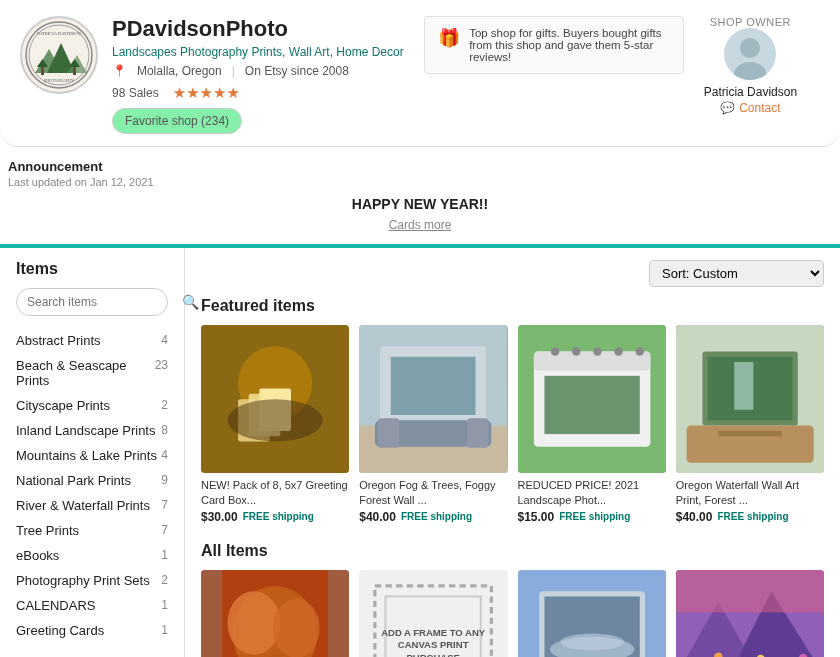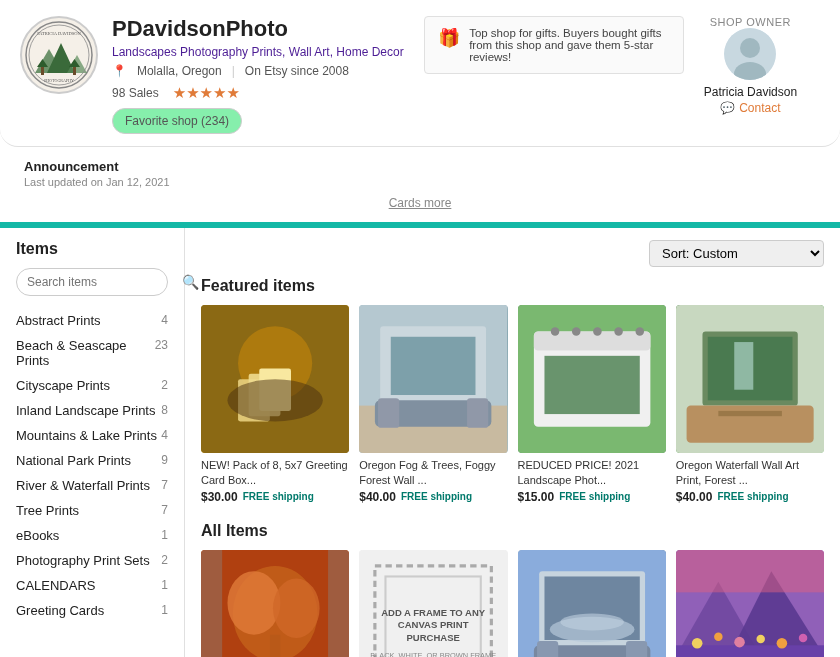--- a/index.html
+++ b/index.html
@@ -3,36 +3,36 @@
   <meta charset="utf-8">
   <style>
     * { box-sizing: border-box; margin: 0; padding: 0; }
     body { font-family: -apple-system, BlinkMacSystemFont, 'Segoe UI', sans-serif; font-size: 13px; color: #222; background: #fff; width: 840px; min-height: 657px; overflow-x: hidden; }
 
     
     .shop-header { display: flex; align-items: flex-start; padding: 16px 20px 12px 20px; border-bottom: 1px solid #e0e0e0; position: relative; border-radius: 18px; }
     .shop-logo { width: 78px; height: 78px; border-radius: 50%; border: 2px solid #ccc; overflow: hidden; display: flex; align-items: center; justify-content: center; background: #f5f0e8; flex-shrink: 0; margin-right: 14px; }
     .shop-logo svg { width: 68px; height: 68px; }
     .shop-name { font-size: 22px; font-weight: 700; color: #222; margin-bottom: 3px; }
-    .shop-tagline { font-size: 12px; color: #4c1d95; margin-bottom: 5px; }
+    .shop-tagline { font-size: 12px; color: #0f766e; margin-bottom: 5px; }
     .shop-meta { display: flex; align-items: center; gap: 10px; font-size: 12px; color: #555; margin-bottom: 6px; }
     .shop-meta .sep { color: #ccc; }
     .stars { color: #e07b39; font-size: 14px; }
     .sales-count { font-size: 12px; color: #555; margin-right: 6px; }
     .fav-btn { display: flex; align-items: center; gap: 5px; border: 1px solid #ccc; border-radius: 20px; padding: 5px 12px; font-size: 12px; cursor: pointer; color: #555; background: #86efac; margin-top: 6px; }
     .badge-section { flex-shrink: 0; max-width: 260px; background: #fafafa; border: 1px solid #e0e0e0; border-radius: 4px; padding: 10px 14px; margin: 0 20px; font-size: 11.5px; color: #444; display: flex; align-items: flex-start; gap: 8px; }
     .badge-icon { font-size: 18px; color: #e07b39; flex-shrink: 0; }
     .shop-owner-section { text-align: center; flex-shrink: 0; }
     .owner-label { font-size: 11px; text-transform: uppercase; letter-spacing: 0.5px; color: #888; }
     .owner-avatar { width: 52px; height: 52px; border-radius: 50%; background: #dde8f0; margin: 0 auto 5px; overflow: hidden; display: flex; align-items: center; justify-content: center; }
     .owner-name { font-size: 12px; font-weight: 500; color: #222; }
     .owner-contact { display: flex; align-items: center; gap: 4px; font-size: 12px; color: #e07b39; cursor: pointer; margin-top: 2px; justify-content: center; }
 
     
-    .announcement { padding: 12px 24px; border-bottom: 6px solid #14b8a6; }
+    .announcement { padding: 12px 8px; border-bottom: 4px solid #14b8a6; }
     .announcement-label { font-size: 13px; font-weight: 700; margin-bottom: 2px; }
     .announcement-date { font-size: 11px; color: #888; margin-bottom: 8px; }
     .announcement-text { text-align: center; font-size: 14px; font-weight: 600; margin-bottom: 6px; }
     .read-more { text-align: center; font-size: 12px; color: #888; text-decoration: underline; cursor: pointer; }
 
     
     .main-layout { display: flex; }
 
     
     .sidebar { width: 185px; flex-shrink: 0; padding: 12px 16px; border-right: 1px solid #e0e0e0; }
@@ -126,20 +126,21 @@
     <div class="owner-contact">
       <span>💬</span>
       <span>Contact</span>
     </div>
   </div>
 </div>
 
 <div class="announcement">
   <div class="announcement-label">Announcement</div>
   <div class="announcement-date">Last updated on Jan 12, 2021</div>
+  <div class="announcement-text">HAPPY NEW YEAR!!</div>
   <div class="read-more">Cards more</div>
 </div>
 
 <div class="main-layout">
 
   <div class="sidebar">
     <div class="sidebar-title">Items</div>
     <div class="search-box">
       <input type="text" placeholder="Search items" style="">
       <button class="search-icon-btn">🔍</button>

